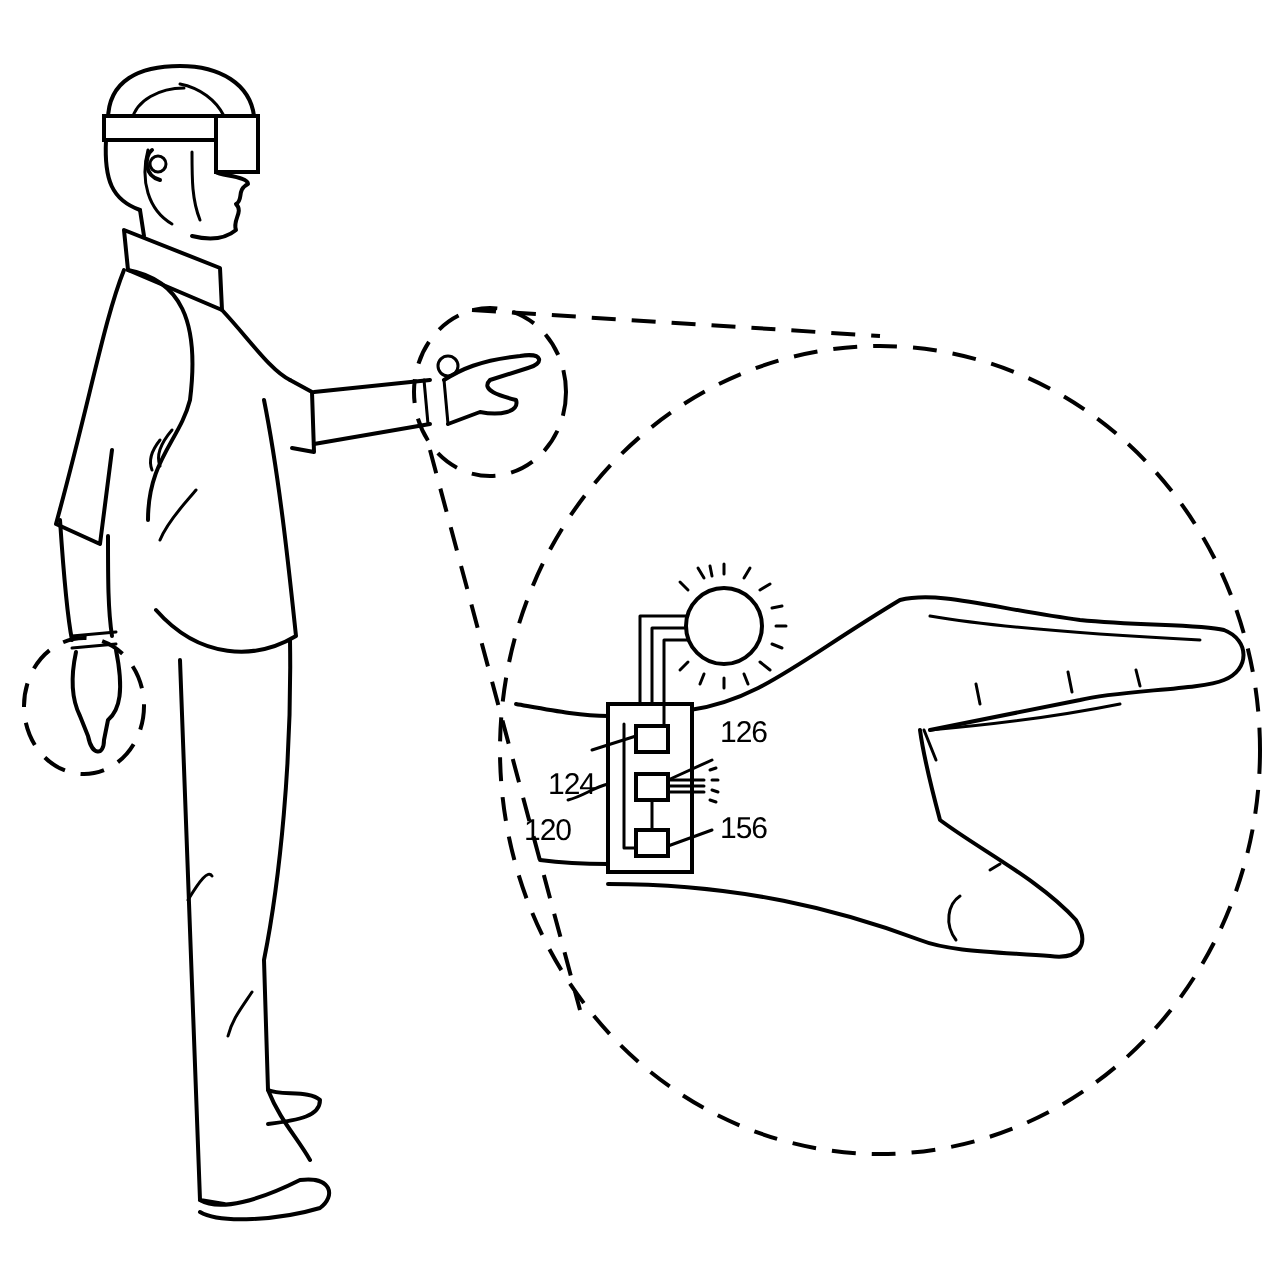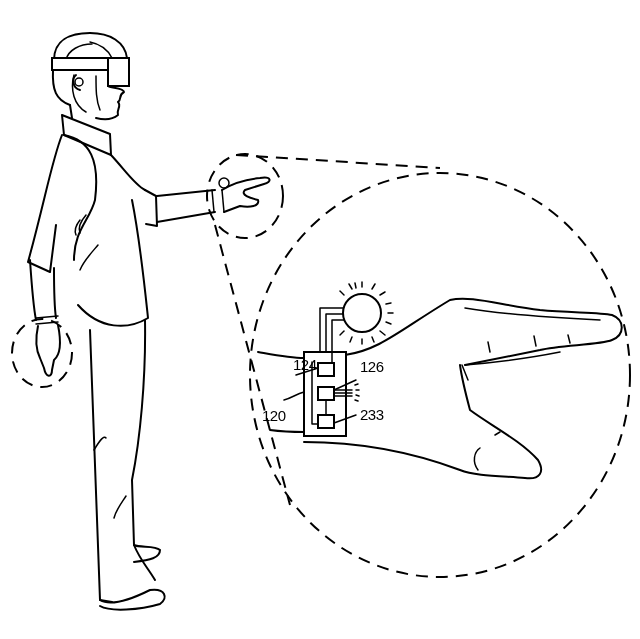--- a/index.html
+++ b/index.html
@@ -126,17 +126,17 @@
         <line x1="356" y1="288" x2="355" y2="283"></line>
       </g>
     </g>
 
     <path class="thin" d="M296,375 L318,368"></path>
     <path class="thin" d="M334,390 L356,380"></path>
     <path class="thin" d="M284,400 C292,398 296,394 304,392"></path>
     <path class="thin" d="M334,423 L356,415"></path>
   </svg>
 
-  <span class="ref" style="left:274px; top:356px;margin-left:19px;">124</span>
+  <span class="ref" style="left:274px; top:384px;">124</span>
   <span class="ref" style="left:360px; top:358px;">126</span>
   <span class="ref" style="left:262px; top:407px;">120</span>
-  <span class="ref" style="left:360px; top:406px;">233</span>
+  <span class="ref" style="left:360px; top:406px;">156</span>
 </div>
 
 </body></html>

